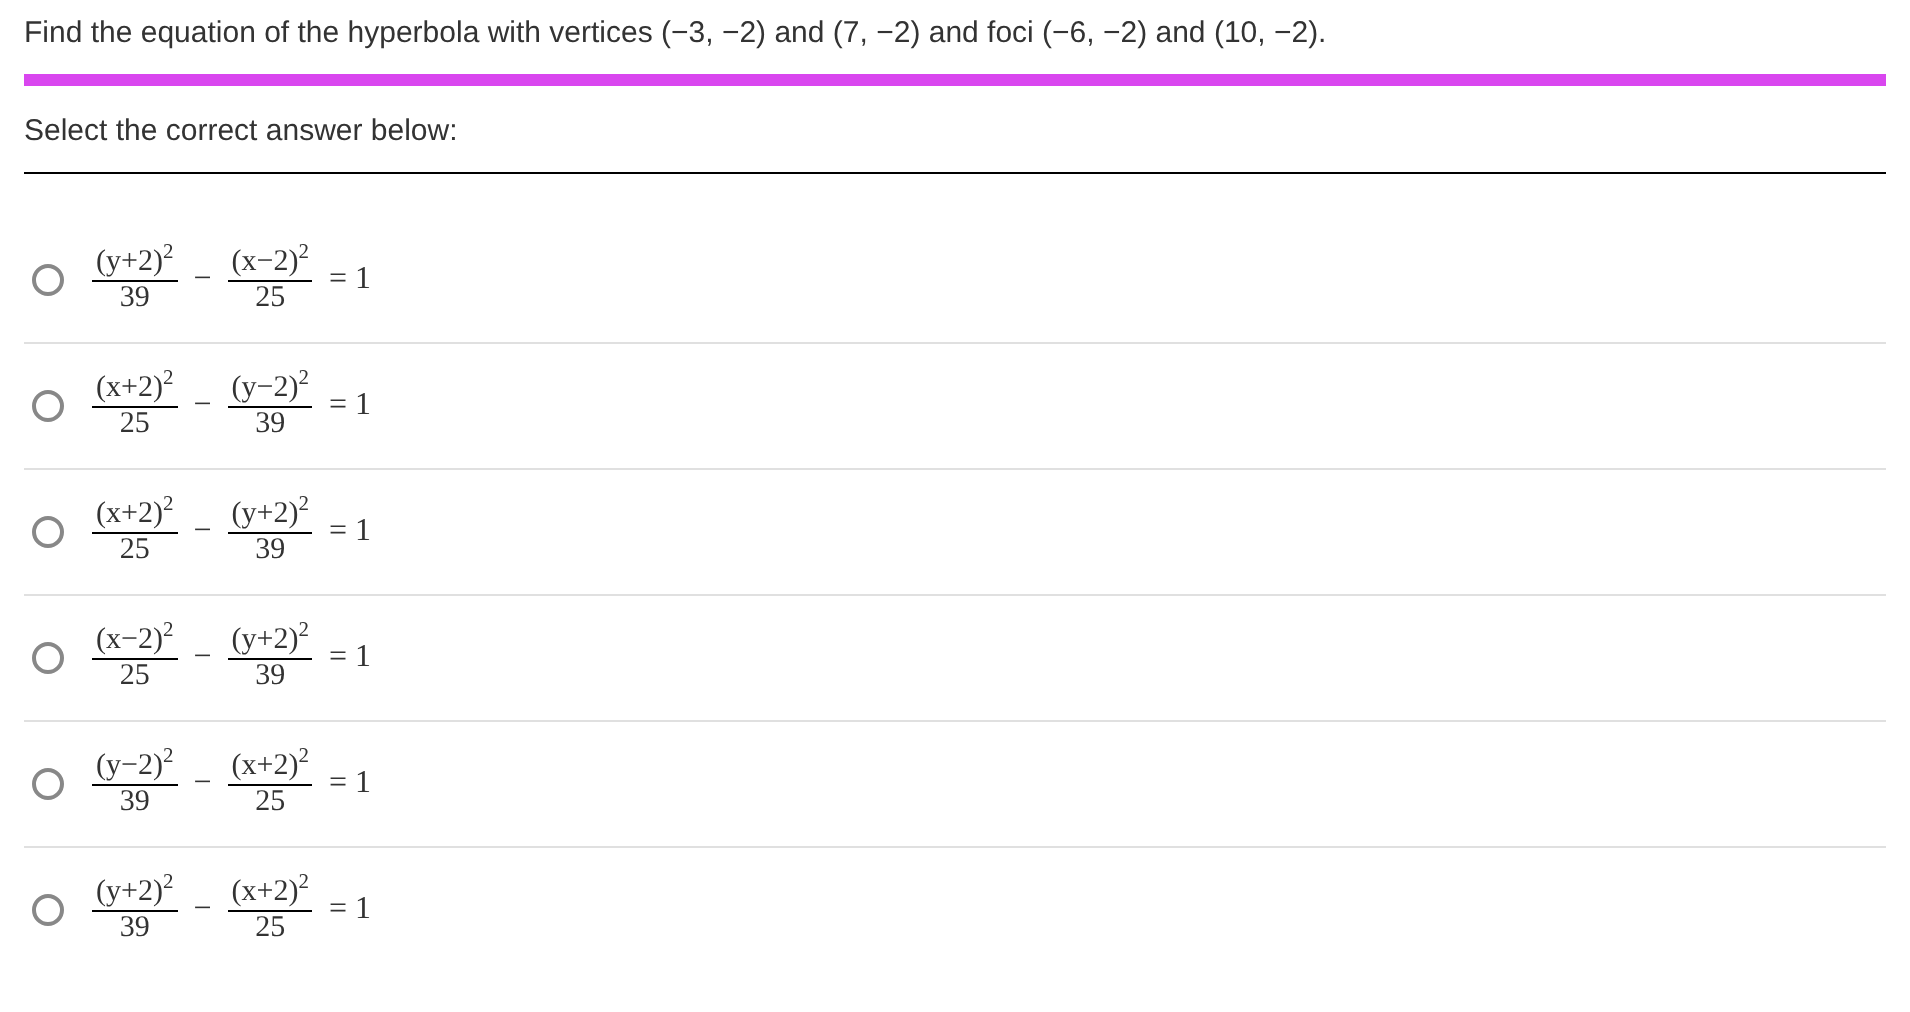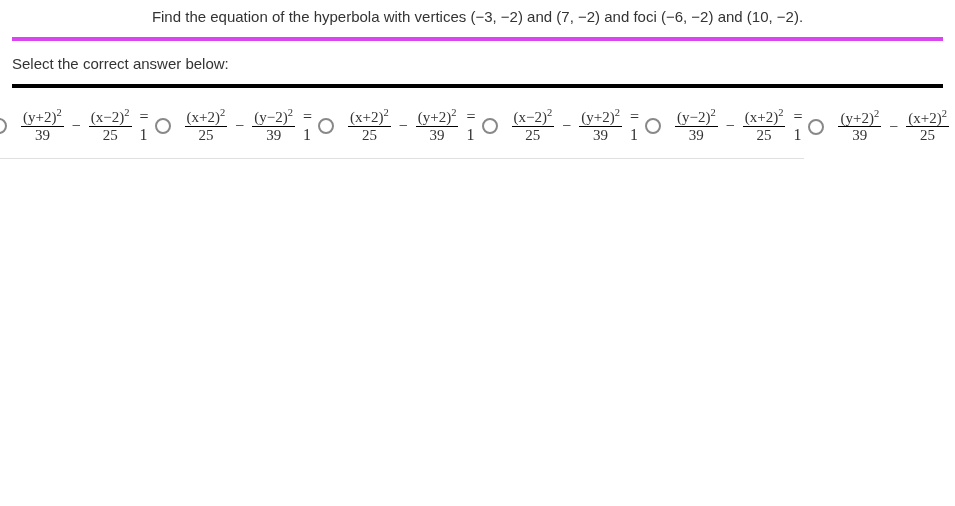--- a/index.html
+++ b/index.html
@@ -11,35 +11,33 @@
       font-family: Arial, Helvetica, sans-serif;
       font-size: 15px;
       color: #333;
       background: #fff;
       width: 955px;
       height: 506px;
       padding: 8px 12px;
     }
     .question {
       padding-bottom: 12px;
-      border-bottom: 4px solid #d946ef;
+      border-bottom: 6px solid #d946ef;
       margin-bottom: 14px;
       font-size: 15px;
-      text-align: center;
     }
     .prompt {
       padding-bottom: 12px;
-      border-bottom: 4px solid #000000;
-      margin-bottom: 6px;
+      border-bottom: 1px solid #000000;
+      margin-bottom: 22px;
       font-size: 15px;
     }
     .options {
       display: flex;
-      flex-direction: row;
-      justify-content: center;
+      flex-direction: column;
     }
     .option {
       display: flex;
       align-items: center;
       gap: 14px;
       padding: 14px 0;
       border-bottom: 1px solid #e0e0e0;
     }
     .radio {
       width: 16px;

